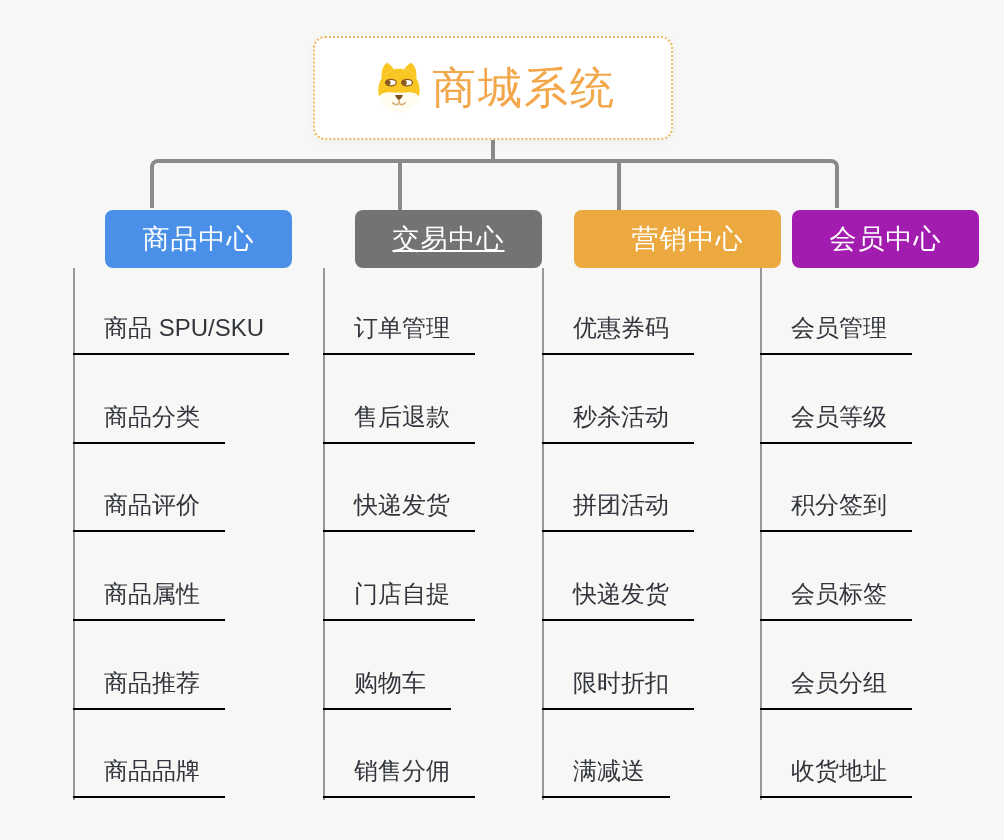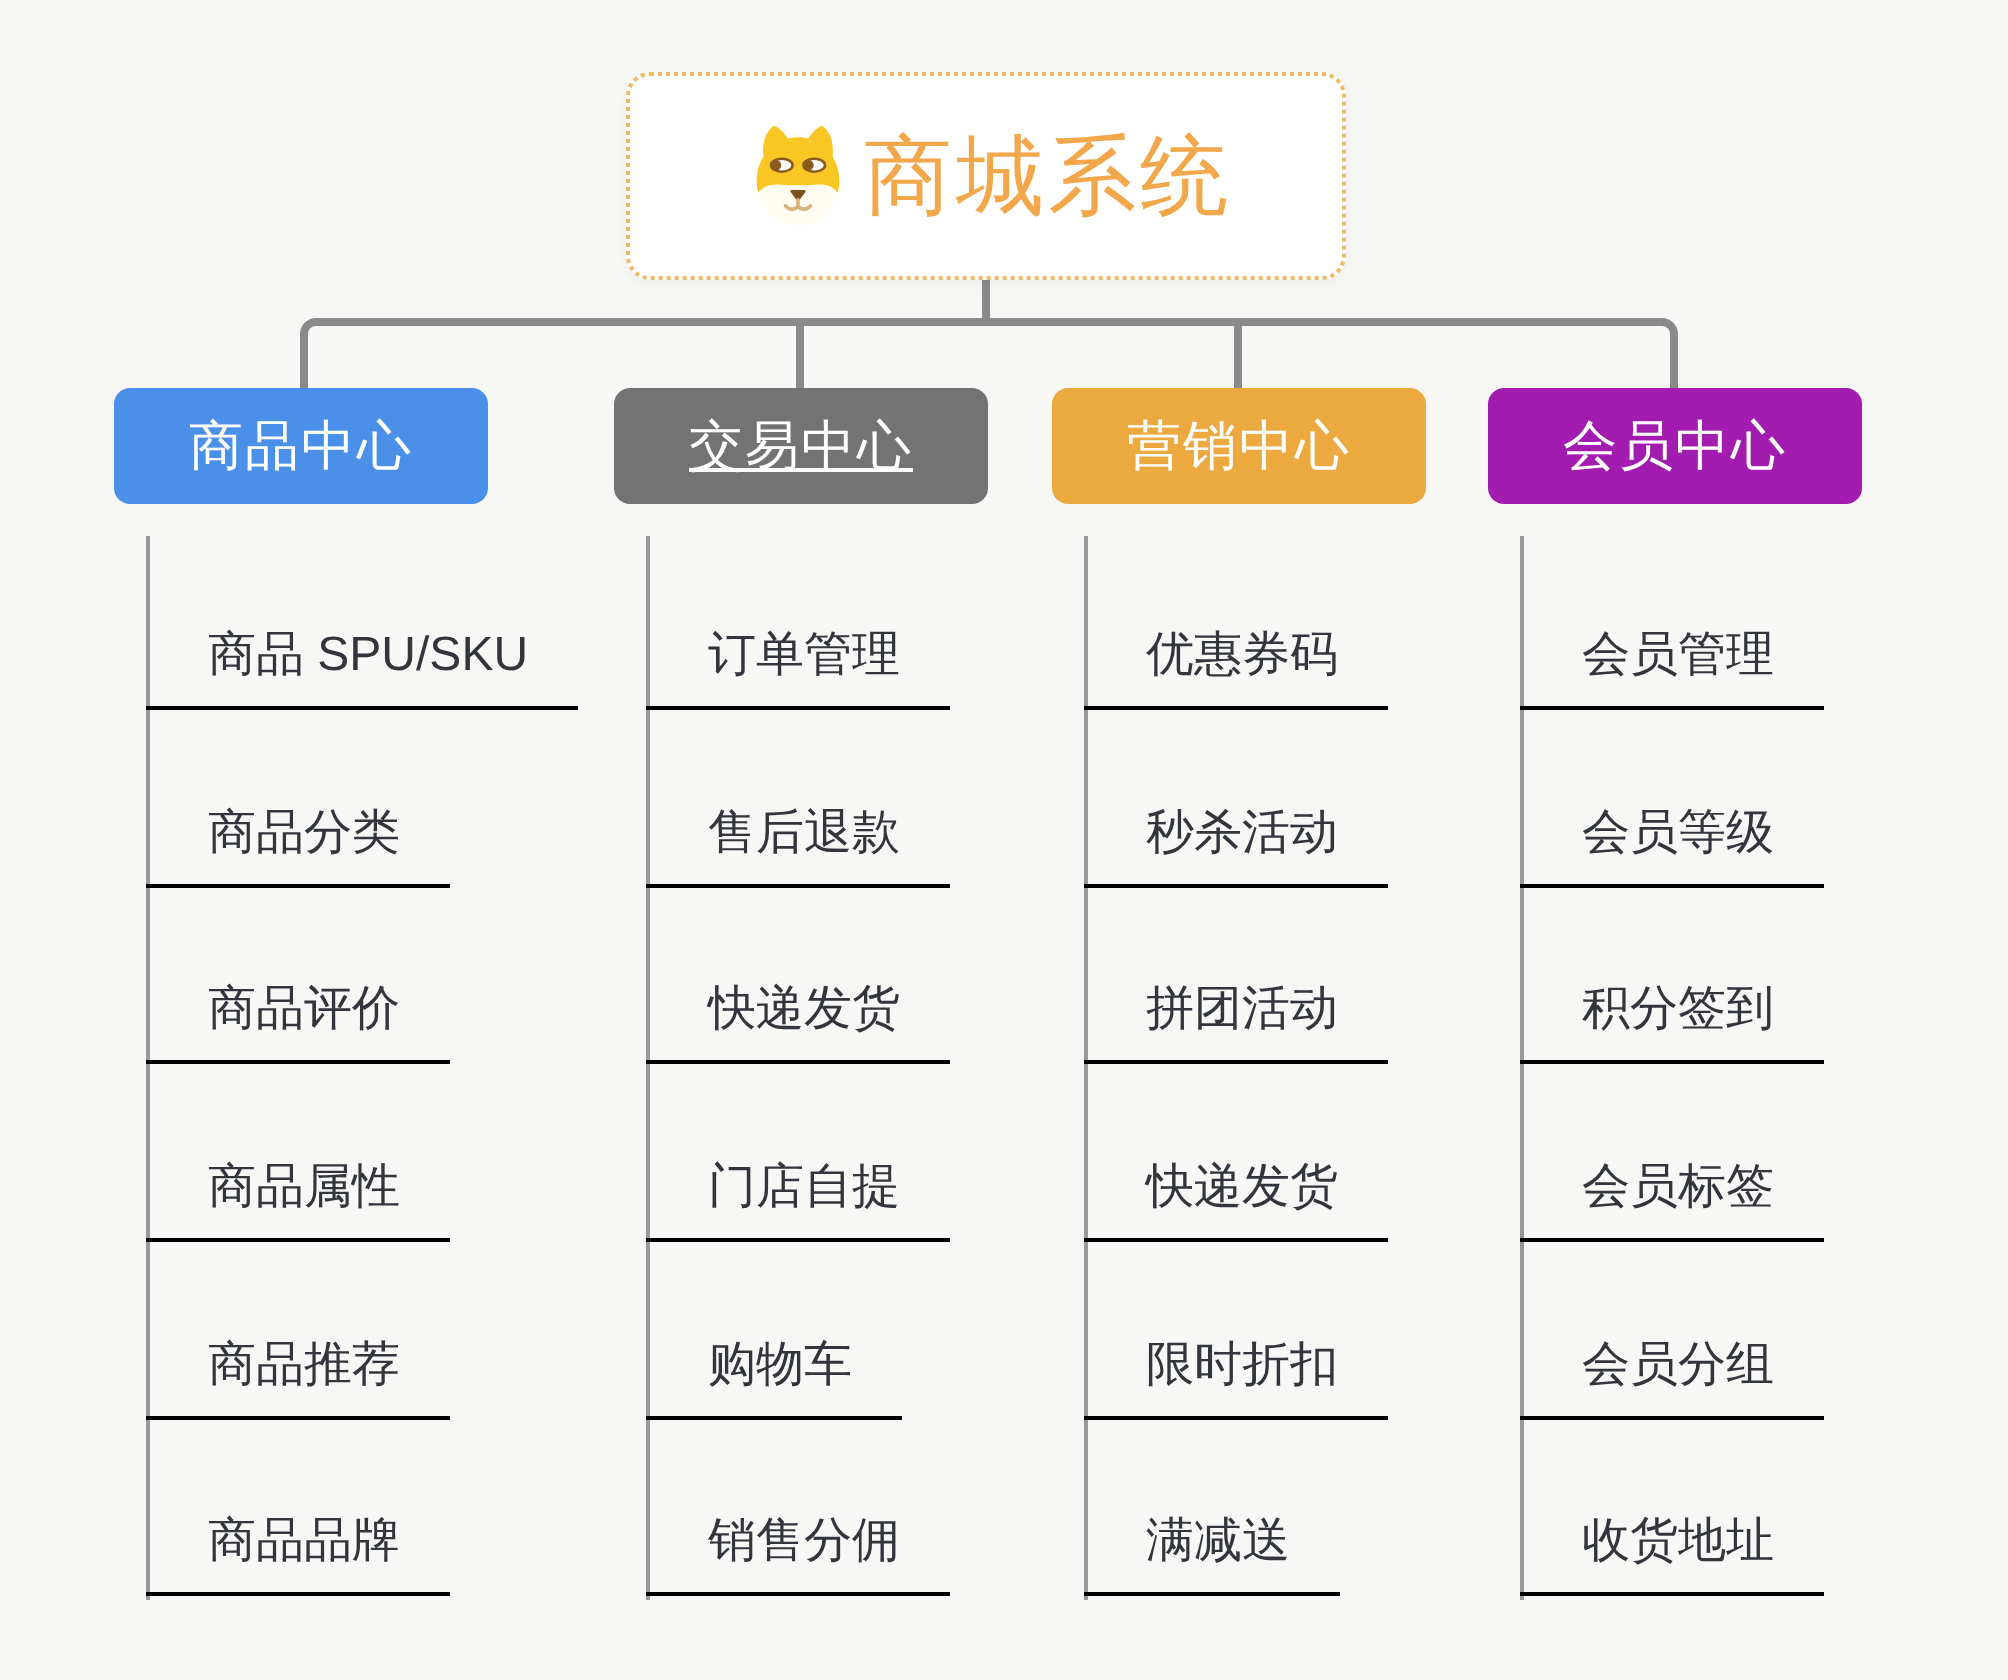--- a/index.html
+++ b/index.html
@@ -33,28 +33,28 @@
     border-top:4px solid #8a8a8a;
     border-left:4px solid #8a8a8a;
     border-right:4px solid #8a8a8a;
     border-radius:8px 8px 0 0;
   }
   .drop-2{left:398px;top:161px;width:4px;height:49px;}
   .drop-3{left:617px;top:161px;width:4px;height:49px;}
 
   
   .branch{
-    position:absolute;top:194px;width:187px;height:58px;
+    position:absolute;top:210px;width:187px;height:58px;
     border-radius:8px;color:#ffffff;font-size:27px;
     display:flex;align-items:center;justify-content:center;
-    letter-spacing:1px;cursor:default;white-space:nowrap;
+    letter-spacing:1px;cursor:default;white-space:nowrap;margin-left:48px;
   }
   .branch-0{left:57px;}
   .branch-1{left:307px;}
-  .branch-2{left:526px;}
+  .branch-2{left:526px;padding-left:20px;}
   .branch-3{left:744px;}
 
   
   .column{position:absolute;top:268px;width:250px;height:540px;}
   .col-0{left:73px;}
   .col-1{left:323px;}
   .col-2{left:542px;}
   .col-3{left:760px;}
   .spine{position:absolute;left:0;top:0;width:2px;height:532px;background:#989898;}
   .leaf{

